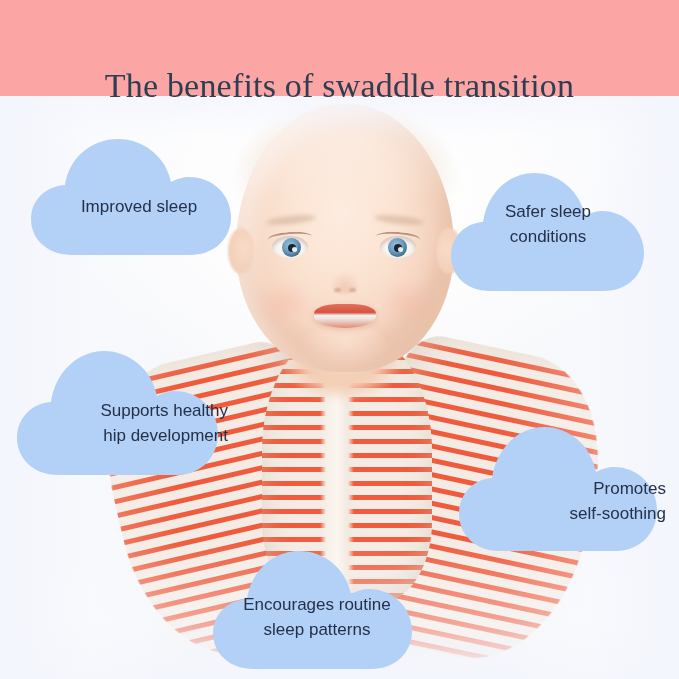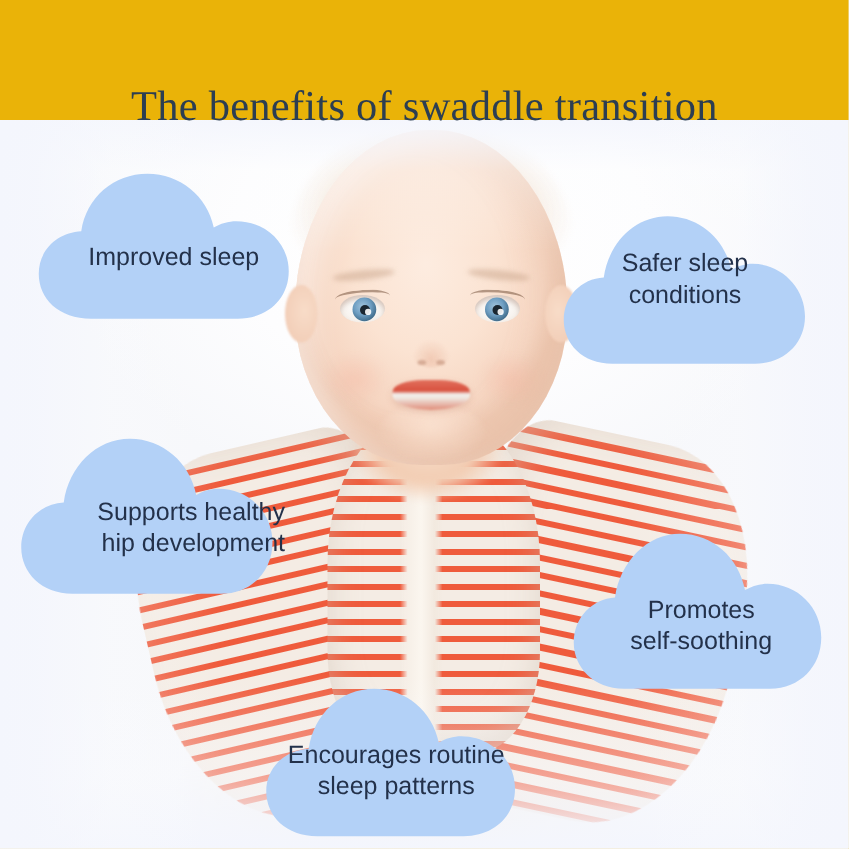--- a/index.html
+++ b/index.html
@@ -5,21 +5,21 @@
 <style>
   html, body {
     margin: 0;
     padding: 0;
     background: #f4f6fd;
   }
   #canvas {
     position: relative;
     width: 679px;
     height: 679px;
-    background: #eab308;
+    background: #fca5a5;
     overflow: hidden;
     font-family: "Liberation Sans", sans-serif;
   }
 
   
   #title {
     position: absolute;
     left: 0;
     top: 44px;
     width: 679px;
@@ -202,36 +202,36 @@
       linear-gradient(180deg, rgba(244,246,253,.92) 0%, rgba(252,253,255,.3) 7%, rgba(255,255,255,0) 18%,
                               rgba(255,255,255,0) 76%, rgba(249,250,254,.45) 90%, #f4f6fd 100%);
   }
 
   
   .cloud {
     position: absolute;
     z-index: 30;
     color: #23314a;
     font-family: "Liberation Sans", sans-serif;
-    font-size: 20px;
+    font-size: 17px;
     line-height: 25px;
     text-align: center;
   }
   .cloud svg { position: absolute; left: 0; top: 0; display: block; }
   .cloud .cloud-text {
     position: absolute;
     left: 0;
     width: 100%;
     white-space: pre-line;
   }
 
   #cloud-improved-sleep  { left: 27px;  top: 136px; width: 224px; height: 120px; }
   #cloud-safer-sleep     { left: 448px; top: 170px; width: 200px; height: 122px; }
   #cloud-hip-development { left: 14px;  top: 348px; width: 214px; height: 128px; text-align: right; }
-  #cloud-self-soothing   { left: 456px; top: 424px; width: 210px; height: 128px; }
+  #cloud-self-soothing   { left: 456px; top: 424px; width: 210px; height: 128px; text-align: right; }
   #cloud-sleep-patterns  { left: 209px; top: 548px; width: 216px; height: 122px; }
 
   #cloud-improved-sleep  .cloud-text { top: 58px; }
   #cloud-safer-sleep     .cloud-text { top: 29px; }
   #cloud-hip-development .cloud-text { top: 50px; }
   #cloud-self-soothing   .cloud-text { top: 52px; }
   #cloud-sleep-patterns  .cloud-text { top: 44px; }
 </style>
 </head>
 <body>

